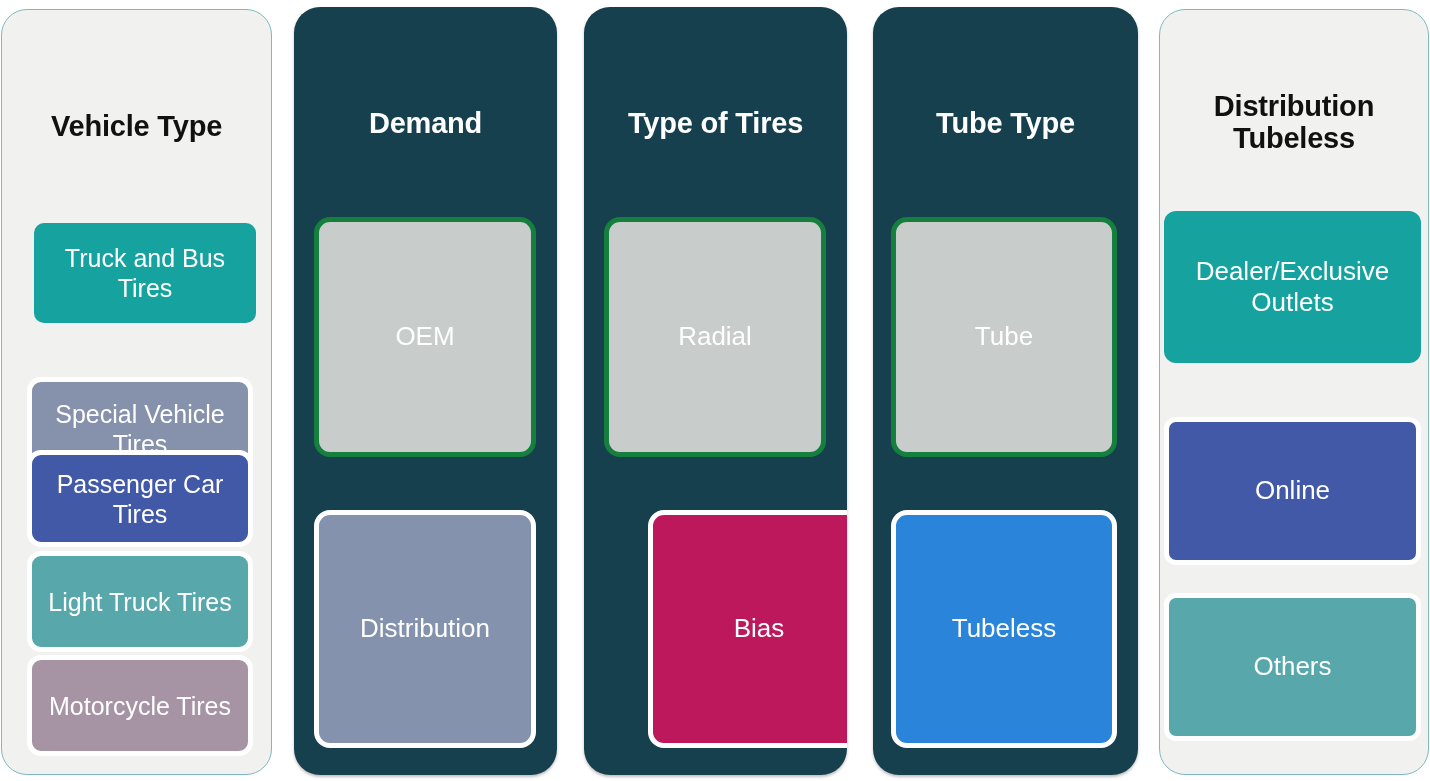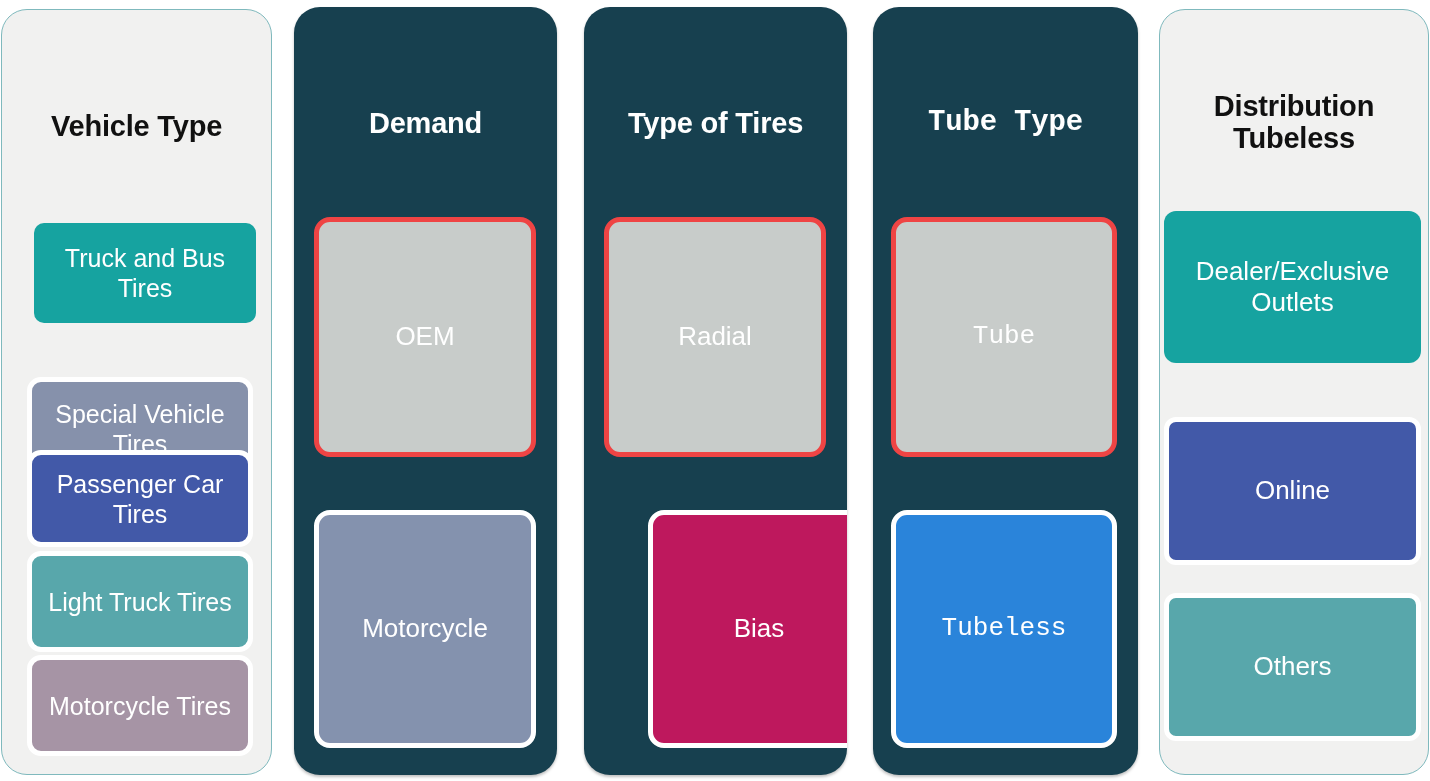--- a/index.html
+++ b/index.html
@@ -59,21 +59,21 @@
     align-items: center;
     justify-content: center;
     text-align: center;
     color: #ffffff;
     font-size: 25px;
     line-height: 1.2;
     border-radius: 10px;
     padding: 20px 6px;
   }
   .box.ring-white  { border: 5px solid #ffffff; border-radius: 14px; }
-  .box.ring-sage   { border: 5px solid #ef4444; border-radius: 16px; }
+  .box.ring-sage   { border: 5px solid #15803d; border-radius: 16px; }
   .box.ring-none   { border: none; }
   .box.big {
     font-size: 26px;
     border-radius: 16px;
   }
   .box.dist {
     font-size: 26px;
     border-radius: 12px;
     align-items: center;
   }
@@ -109,37 +109,37 @@
   </div>
 
   <div class="panel dark" style="left:294px; top:7px; width:263px; height:768px;">
     <div class="panel-title on-dark" style="top:100px;">Demand</div>
 
     <div class="box big ring-sage" style="left:20px; top:210px; width:222px; height:240px; background:#c8ccca;">
       <span class="box-label">OEM</span>
     </div>
 
     <div class="box big ring-white" style="left:20px; top:503px; width:222px; height:238px; background:#8492ae;">
-      <span class="box-label">Motorcycle</span>
+      <span class="box-label">Distribution</span>
     </div>
   </div>
 
   <div class="panel dark" style="left:584px; top:7px; width:263px; height:768px;">
     <div class="panel-title on-dark" style="top:100px;">Type of Tires</div>
 
     <div class="box big ring-sage" style="left:20px; top:210px; width:222px; height:240px; background:#c8ccca;">
       <span class="box-label">Radial</span>
     </div>
 
     <div class="box big ring-white" style="left:20px; top:503px; width:222px; height:238px; background:#be185d;margin-left:44px;">
       <span class="box-label">Bias</span>
     </div>
   </div>
 
-  <div class="panel dark" style="left:873px; top:7px; width:265px; height:768px;font-family:Liberation Mono, monospace;">
+  <div class="panel dark" style="left:873px; top:7px; width:265px; height:768px;">
     <div class="panel-title on-dark" style="top:100px;">Tube Type</div>
 
     <div class="box big ring-sage" style="left:18px; top:210px; width:226px; height:240px; background:#c8ccca;">
       <span class="box-label">Tube</span>
     </div>
 
     <div class="box big ring-white" style="left:18px; top:503px; width:226px; height:238px; background:#2a84da;">
       <span class="box-label">Tubeless</span>
     </div>
   </div>

